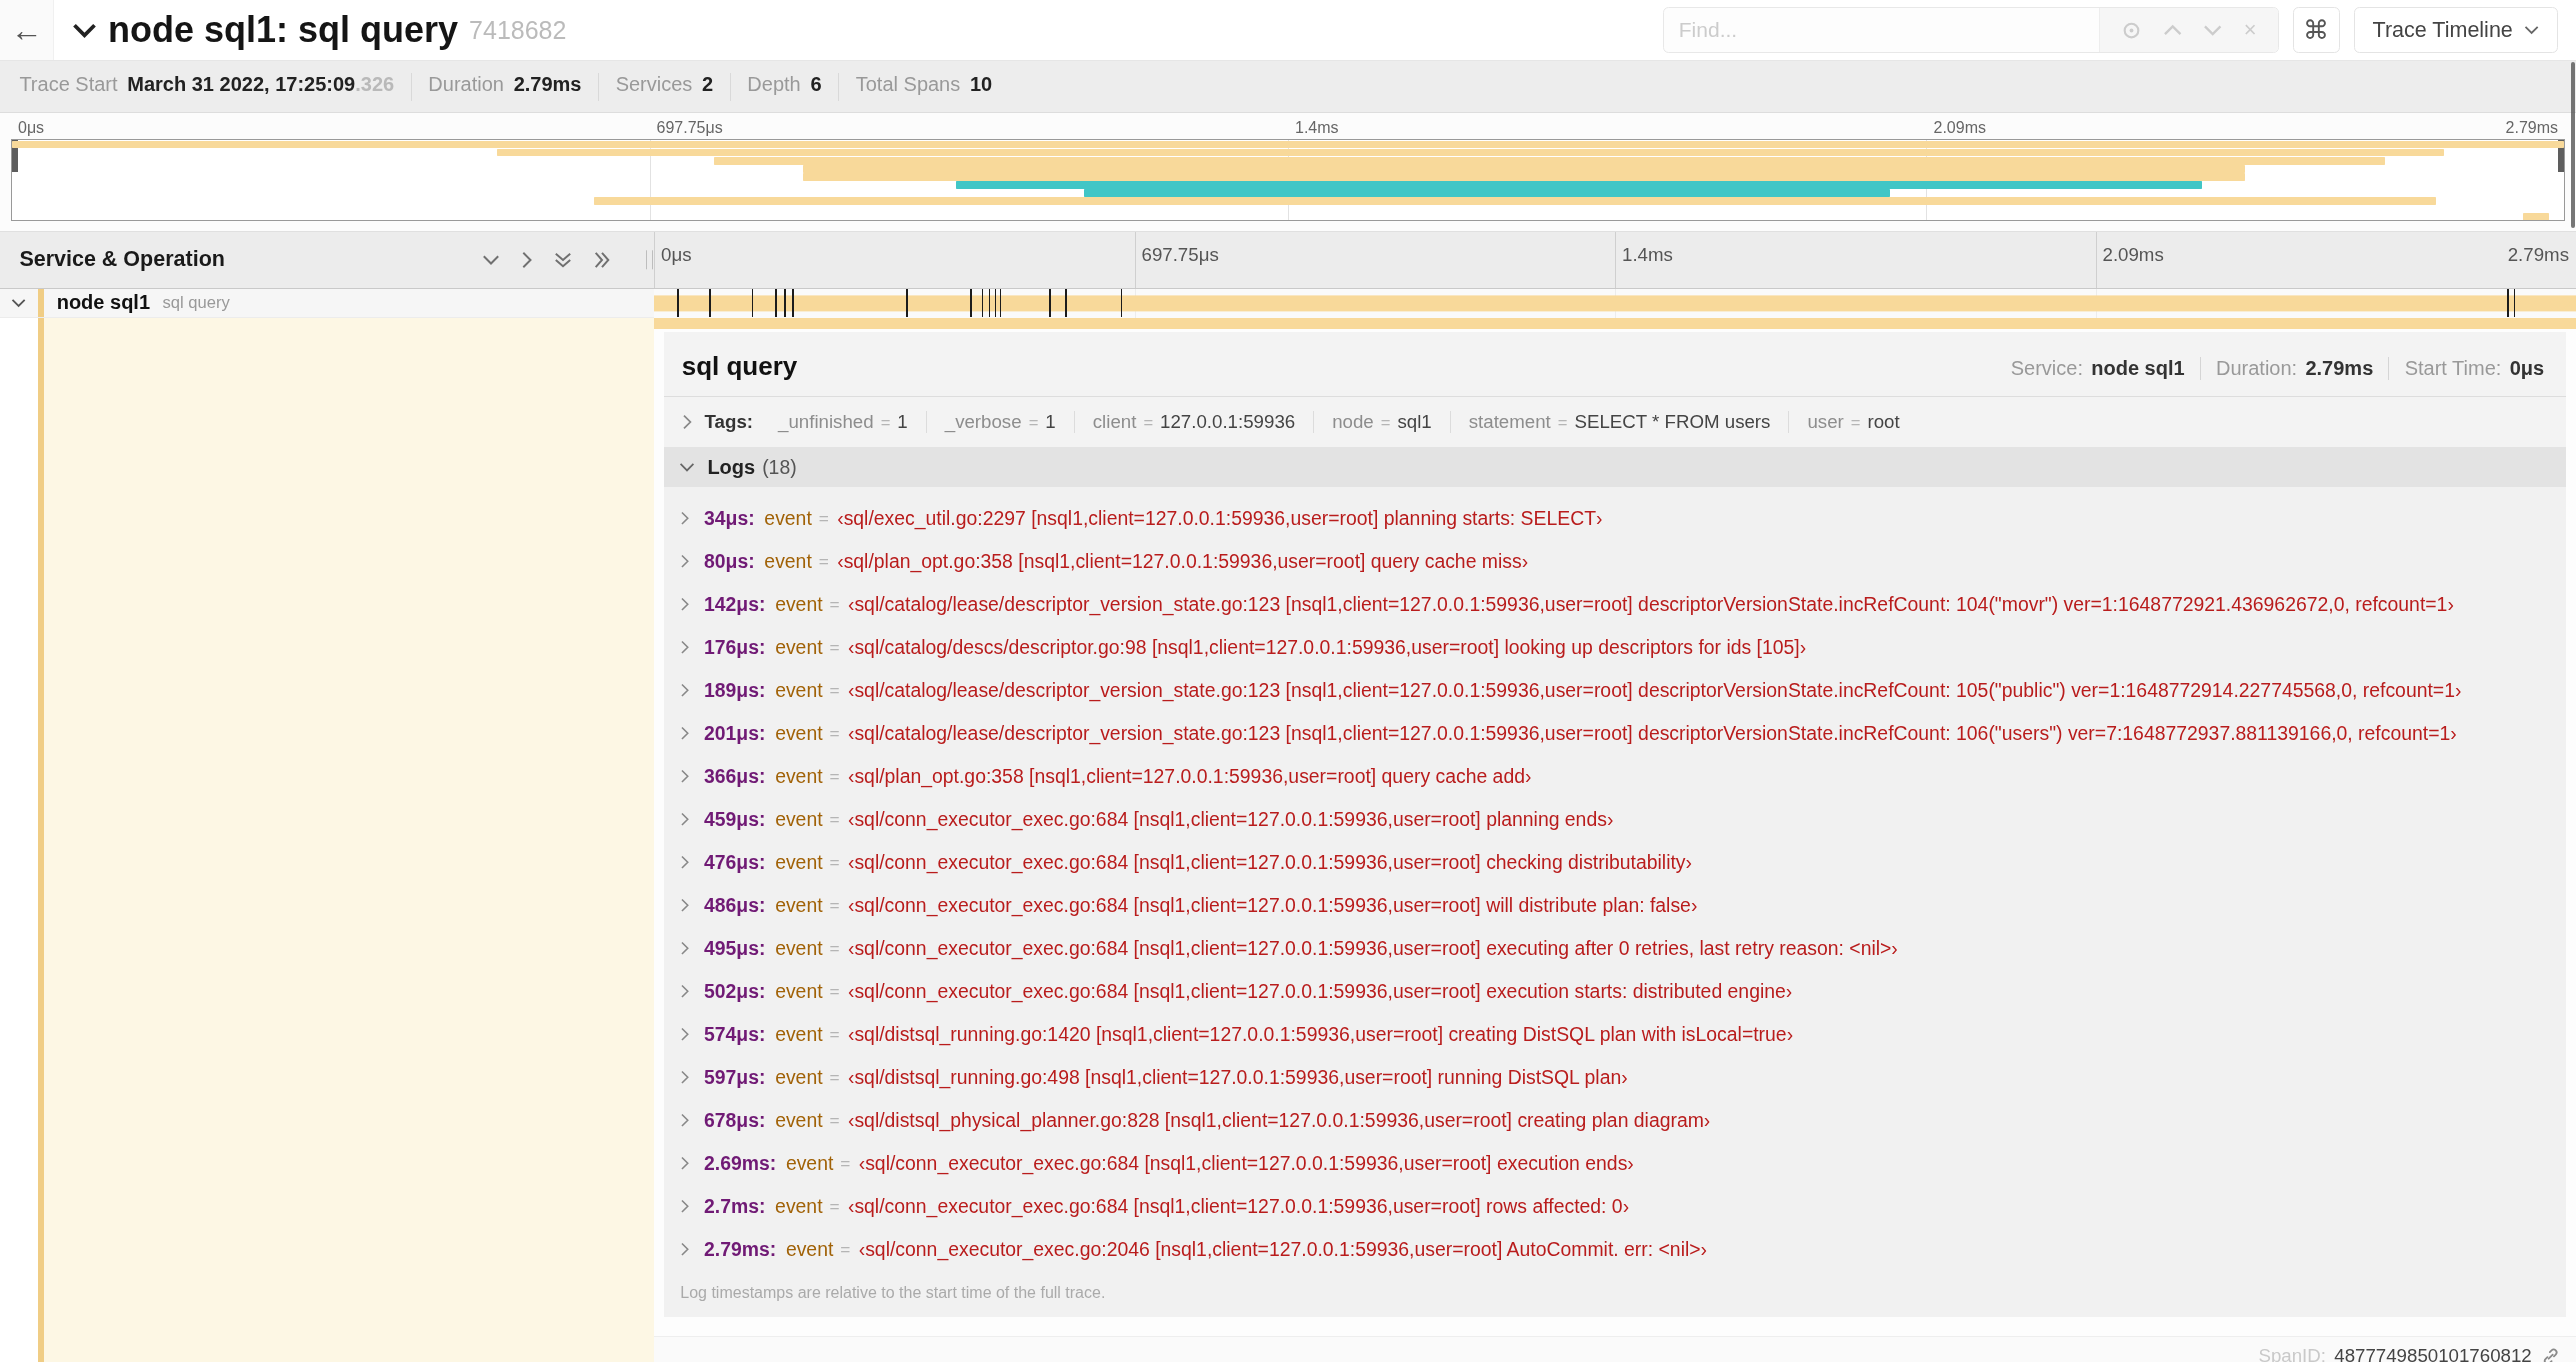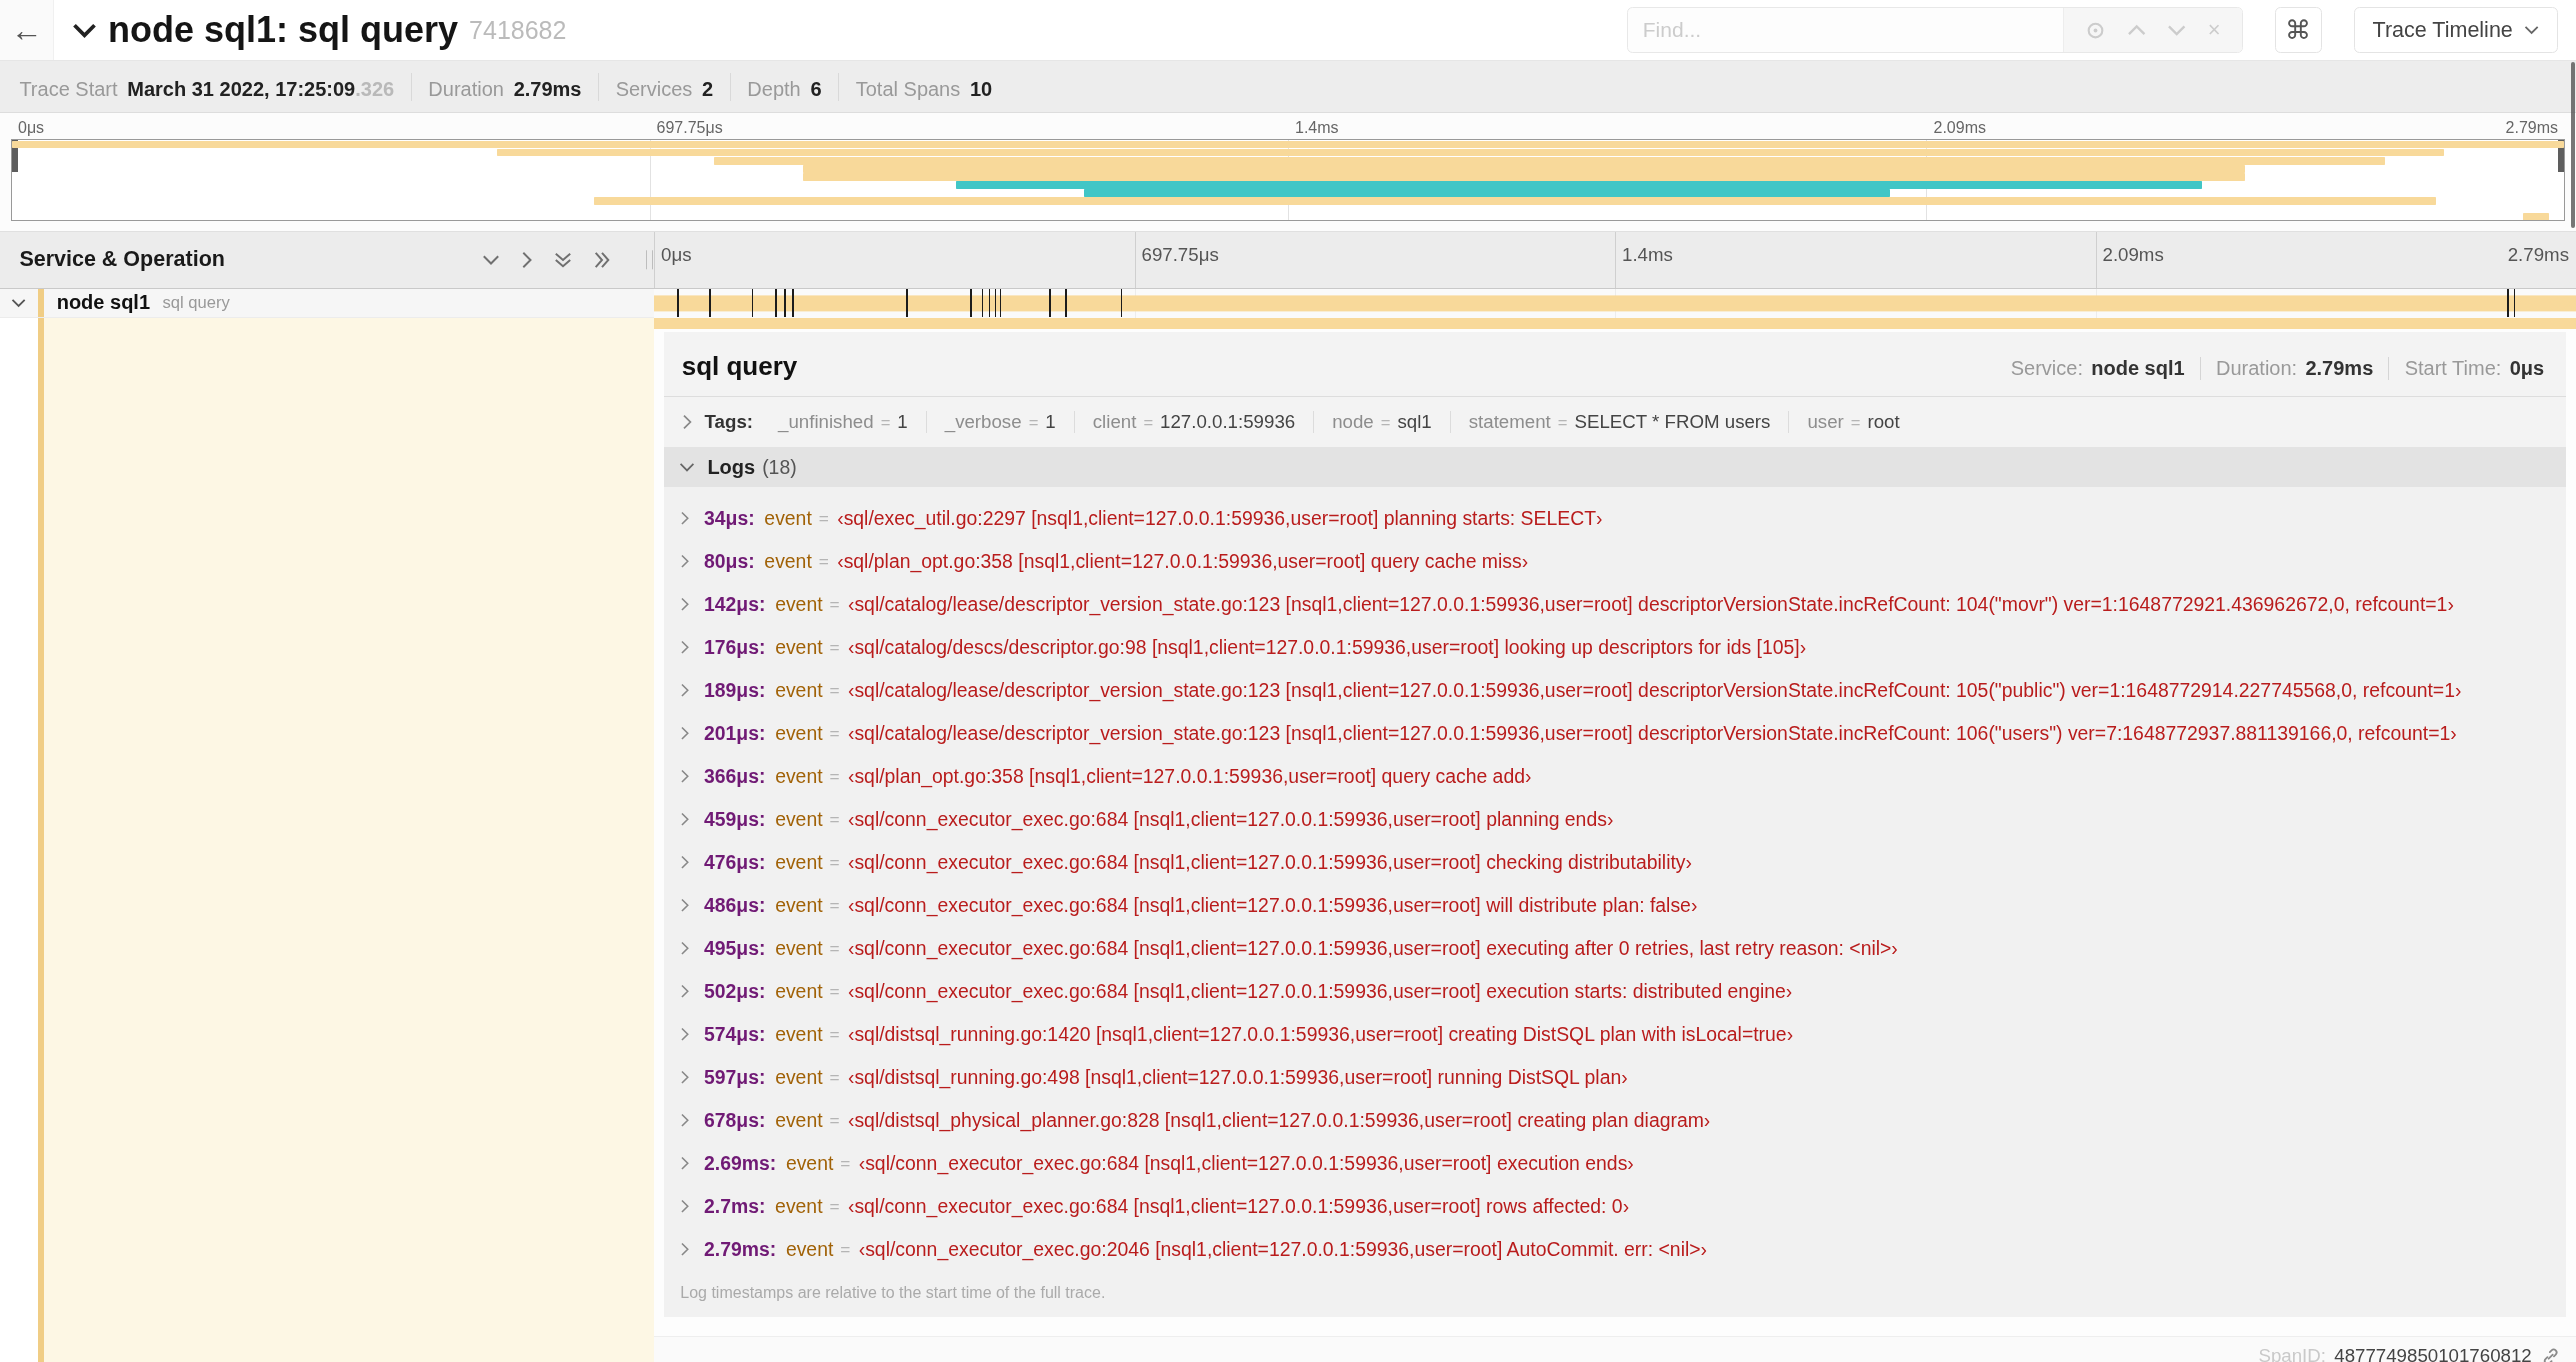--- a/index.html
+++ b/index.html
@@ -15,32 +15,32 @@
   html,body{width:2576px;height:1363px;overflow:hidden}
   body{font-family:"Liberation Sans",sans-serif;background:#fff;color:#333;position:relative}
   svg{display:block}
 
   
   .topbar{height:61px;display:flex;align-items:center;background:#fff;border-bottom:0.7px solid #e6e6e6}
   .hdr-back{width:54px;height:100%;display:flex;align-items:center;justify-content:center;border-right:1.4px solid #f0f0f0;font-size:32px;color:#555;background:#fafafa;cursor:pointer}
   .hdr-chev{margin-left:18px;color:#222}
   .hdr-title{font-size:36px;font-weight:bold;color:#151515;margin-left:11px;white-space:nowrap}
   .hdr-traceid{font-size:25px;font-weight:normal;color:#bbb;margin-left:11px}
-  .hdr-right{margin-left:auto;display:flex;align-items:center;gap:32px;padding-right:18px}
+  .hdr-right{margin-left:auto;display:flex;align-items:center;gap:14px;padding-right:18px}
   .find-box{display:flex;width:616px;height:46px;border:1.4px solid #e8e8e8;border-radius:5.5px;background:#fdfdfd;overflow:hidden}
   .find-input{flex:1;border:none;outline:none;font-size:21px;padding:0 15.2px;color:#444;background:transparent;font-family:"Liberation Sans",sans-serif}
   .find-input::placeholder{color:#ccc}
   .find-suffix{width:179px;background:#f6f6f6;border-left:1.4px solid #ededed;display:flex;align-items:center;justify-content:space-evenly;color:#ccc}
   .find-suffix .ficon{display:flex;align-items:center;justify-content:center;font-size:22px;color:#ccc;cursor:pointer}
   .cmd-btn{width:47px;height:46px;border:1.4px solid #e4e4e4;border-radius:5.5px;background:#fff;display:flex;align-items:center;justify-content:center;font-size:26px;color:#555;cursor:pointer}
   .tt-btn{height:46px;padding:0 18px;border:1.4px solid #e4e4e4;border-radius:5.5px;background:#fff;display:flex;align-items:center;gap:11px;font-size:21.5px;color:#444;cursor:pointer;white-space:nowrap}
 
   
   .infobar{height:52px;background:#ededed;border-bottom:0.7px solid #ddd;display:flex;align-items:center;padding:0 19.4px;font-size:20px}
-  .info-item{display:flex;align-items:flex-end;padding:0 16.6px;border-right:1.4px solid #d9d9d9;height:28px;white-space:nowrap}
+  .info-item{display:flex;align-items:flex-start;padding:0 16.6px;border-right:1.4px solid #d9d9d9;height:28px;white-space:nowrap}
   .info-item:first-child{padding-left:0}
   .info-item:last-child{border-right:none}
   .info-label{color:#999;margin-right:9.7px}
   .info-value{color:#222;font-weight:bold}
   .info-frac{color:#b9b9b9;font-weight:bold}
 
   
   .minimap{background:#fcfcfc;padding:4.2px 11px 9.7px 11px;border-bottom:0.7px solid #e0e0e0;position:relative}
   .mm-labels{position:relative;height:22px;font-size:16px;color:#666}
   .mm-labels .tick-label{position:absolute;top:1.4px;white-space:nowrap}

